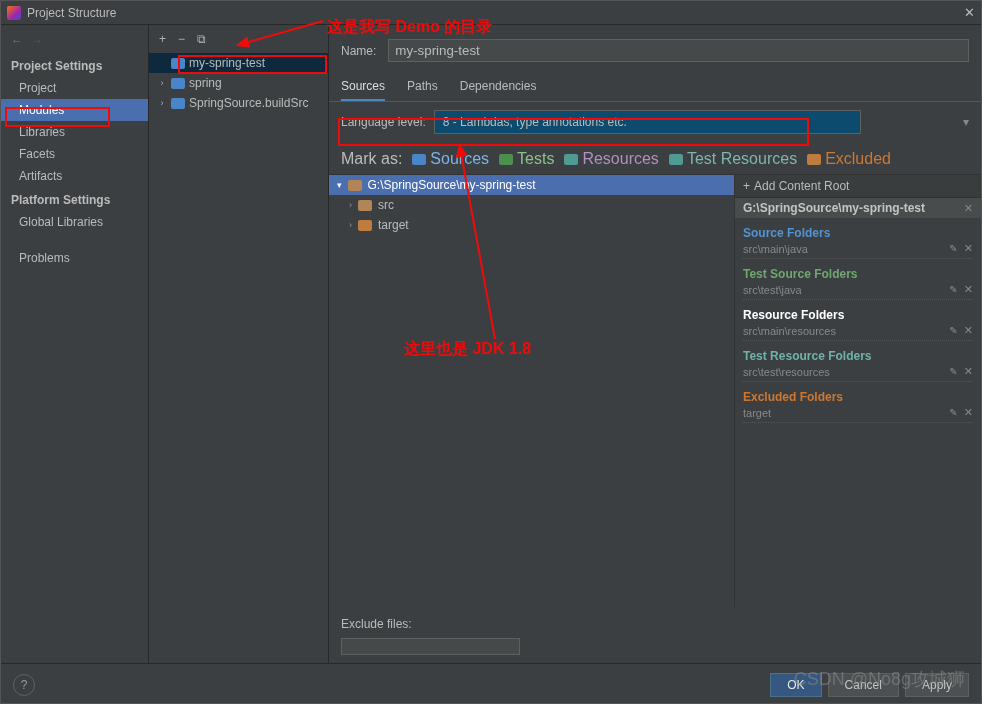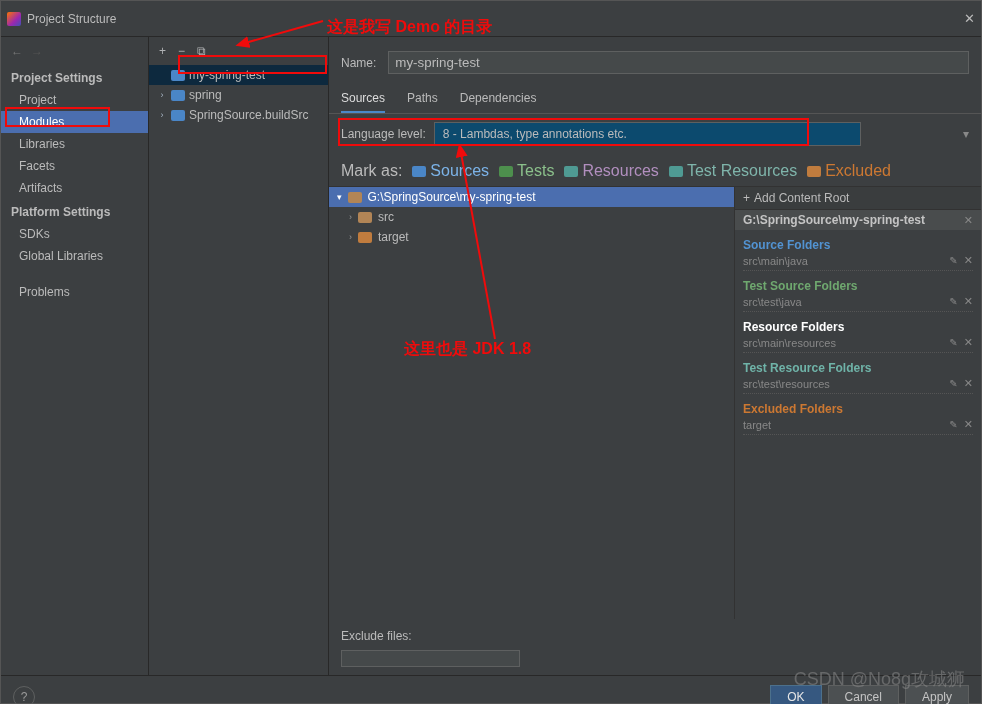--- a/index.html
+++ b/index.html
@@ -1,18 +1,18 @@
 <!DOCTYPE html>
 <html><head>
 <meta charset="utf-8">
 <style>
 * { box-sizing: border-box; margin: 0; padding: 0; }
 html, body { width: 982px; height: 704px; overflow: hidden; font-family: "Segoe UI", Arial, sans-serif; font-size: 12px; background: #3c3f41; color: #bbbbbb; }
 .window { position: relative; width: 982px; height: 704px; border: 1px solid #555; }
-.titlebar { height: 36px; background: #3c3f41; display: flex; align-items: center; padding: 0 6px; border-bottom: 1px solid #282828; }
+.titlebar { height: 24px; background: #3c3f41; display: flex; align-items: center; padding: 0 6px; border-bottom: 1px solid #282828; }
 .titlebar .logo { width: 14px; height: 14px; background: linear-gradient(135deg,#fc7303,#9c27b0 60%,#3f51b5); border-radius: 2px; margin-right: 6px; }
 .titlebar .title { color: #bbbbbb; font-size: 12px; flex: 1; }
 .titlebar .close { color: #bbb; cursor: pointer; font-size: 13px; }
 .body { display: flex; height: calc(100% - 22px - 42px); }
 .sidebar-left { width: 148px; background: #3c3f41; border-right: 1px solid #282828; }
 .nav-arrows { height: 28px; display:flex; align-items:center; padding: 0 10px; gap: 8px; color:#777; }
 .section-hdr { font-weight: bold; color: #bbbbbb; padding: 6px 10px 4px; }
 .nav-item { padding: 4px 18px; cursor: pointer; }
 .nav-item.selected { background: #4b6eaf; color: #fff; }
 .mid-col { width: 180px; border-right: 1px solid #282828; background:#3c3f41; }
@@ -77,21 +77,20 @@
         <span>←</span>
         <span style="color:#555">→</span>
       </div>
       <div class="section-hdr">Project Settings</div>
       <div class="nav-item">Project</div>
       <div class="nav-item selected">Modules</div>
       <div class="nav-item">Libraries</div>
       <div class="nav-item">Facets</div>
       <div class="nav-item">Artifacts</div>
       <div class="section-hdr">Platform Settings</div>
-      <div class="nav-item">SDKs</div>
       <div class="nav-item">Global Libraries</div>
       <div style="height:14px"></div>
       <div class="nav-item">Problems</div>
     </div>
 
     <div class="mid-col">
       <div class="mid-toolbar">
         <span>+</span>
         <span>−</span>
         <span>⧉</span>

